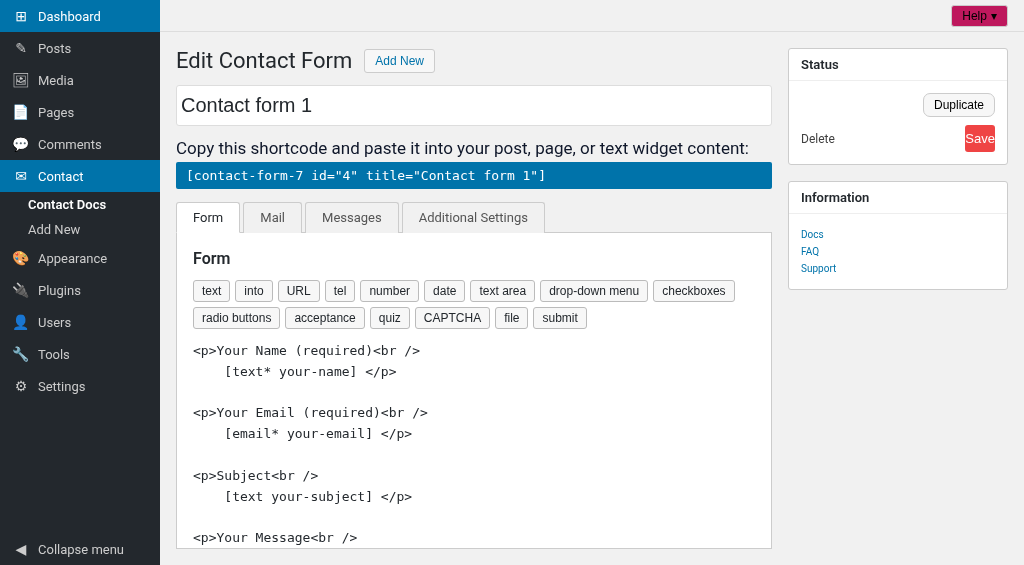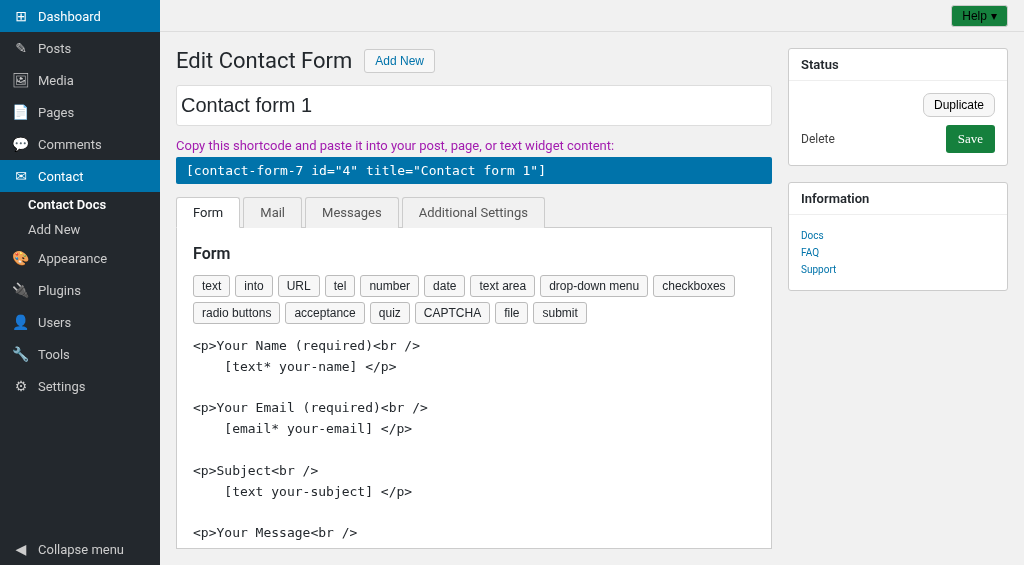--- a/index.html
+++ b/index.html
@@ -50,21 +50,21 @@
       background: #f1f1f1;
       border-bottom: 1px solid #ddd;
       display: flex;
       align-items: center;
       justify-content: flex-end;
       padding: 0 16px;
       height: 32px;
       flex-shrink: 0;
     }
     .help-btn {
-      background: #15803d;
+      background: #be185d;
       border: 1px solid #ccc;
       border-radius: 3px;
       padding: 3px 10px;
       font-size: 12px;
       cursor: pointer;
       display: flex;
       align-items: center;
       gap: 4px;
     }
 
@@ -110,22 +110,22 @@
       width: 100%;
       padding: 8px 4px;
       font-size: 20px;
       border: 1px solid #ddd;
       border-radius: 3px;
       background: #fff;
       color: #23282d;
     }
 
     .shortcode-label {
-      font-size: 13px;
-      color: #a21caf;
+      font-size: 17px;
+      color: #0f172a;
       margin-bottom: 4px;
     }
     .shortcode-box {
       background: #0073aa;
       color: #fff;
       padding: 6px 10px;
       border-radius: 2px;
       font-family: monospace;
       font-size: 13px;
       display: inline-block;
@@ -245,28 +245,27 @@
       align-items: center;
       margin-top: 8px;
     }
     .delete-link {
       color: #404040;
       font-size: 12px;
       cursor: pointer;
       text-decoration: none;
     }
     .save-btn {
-      background: #15803d;
+      background: #ef4444;
       color: #fff;
       border: none;
       border-radius: 3px;
-      padding: 6px 12px;
-      font-size: 13px;
-      cursor: pointer;
-      font-family: Liberation Serif, serif;
+      padding: 6px 0;
+      font-size: 13px;
+      cursor: pointer;
     }
 
     .info-link {
       display: block;
       color: #0073aa;
       font-size: 10px;
       text-decoration: none;
       padding: 3px 0;
       cursor: pointer;
     }

